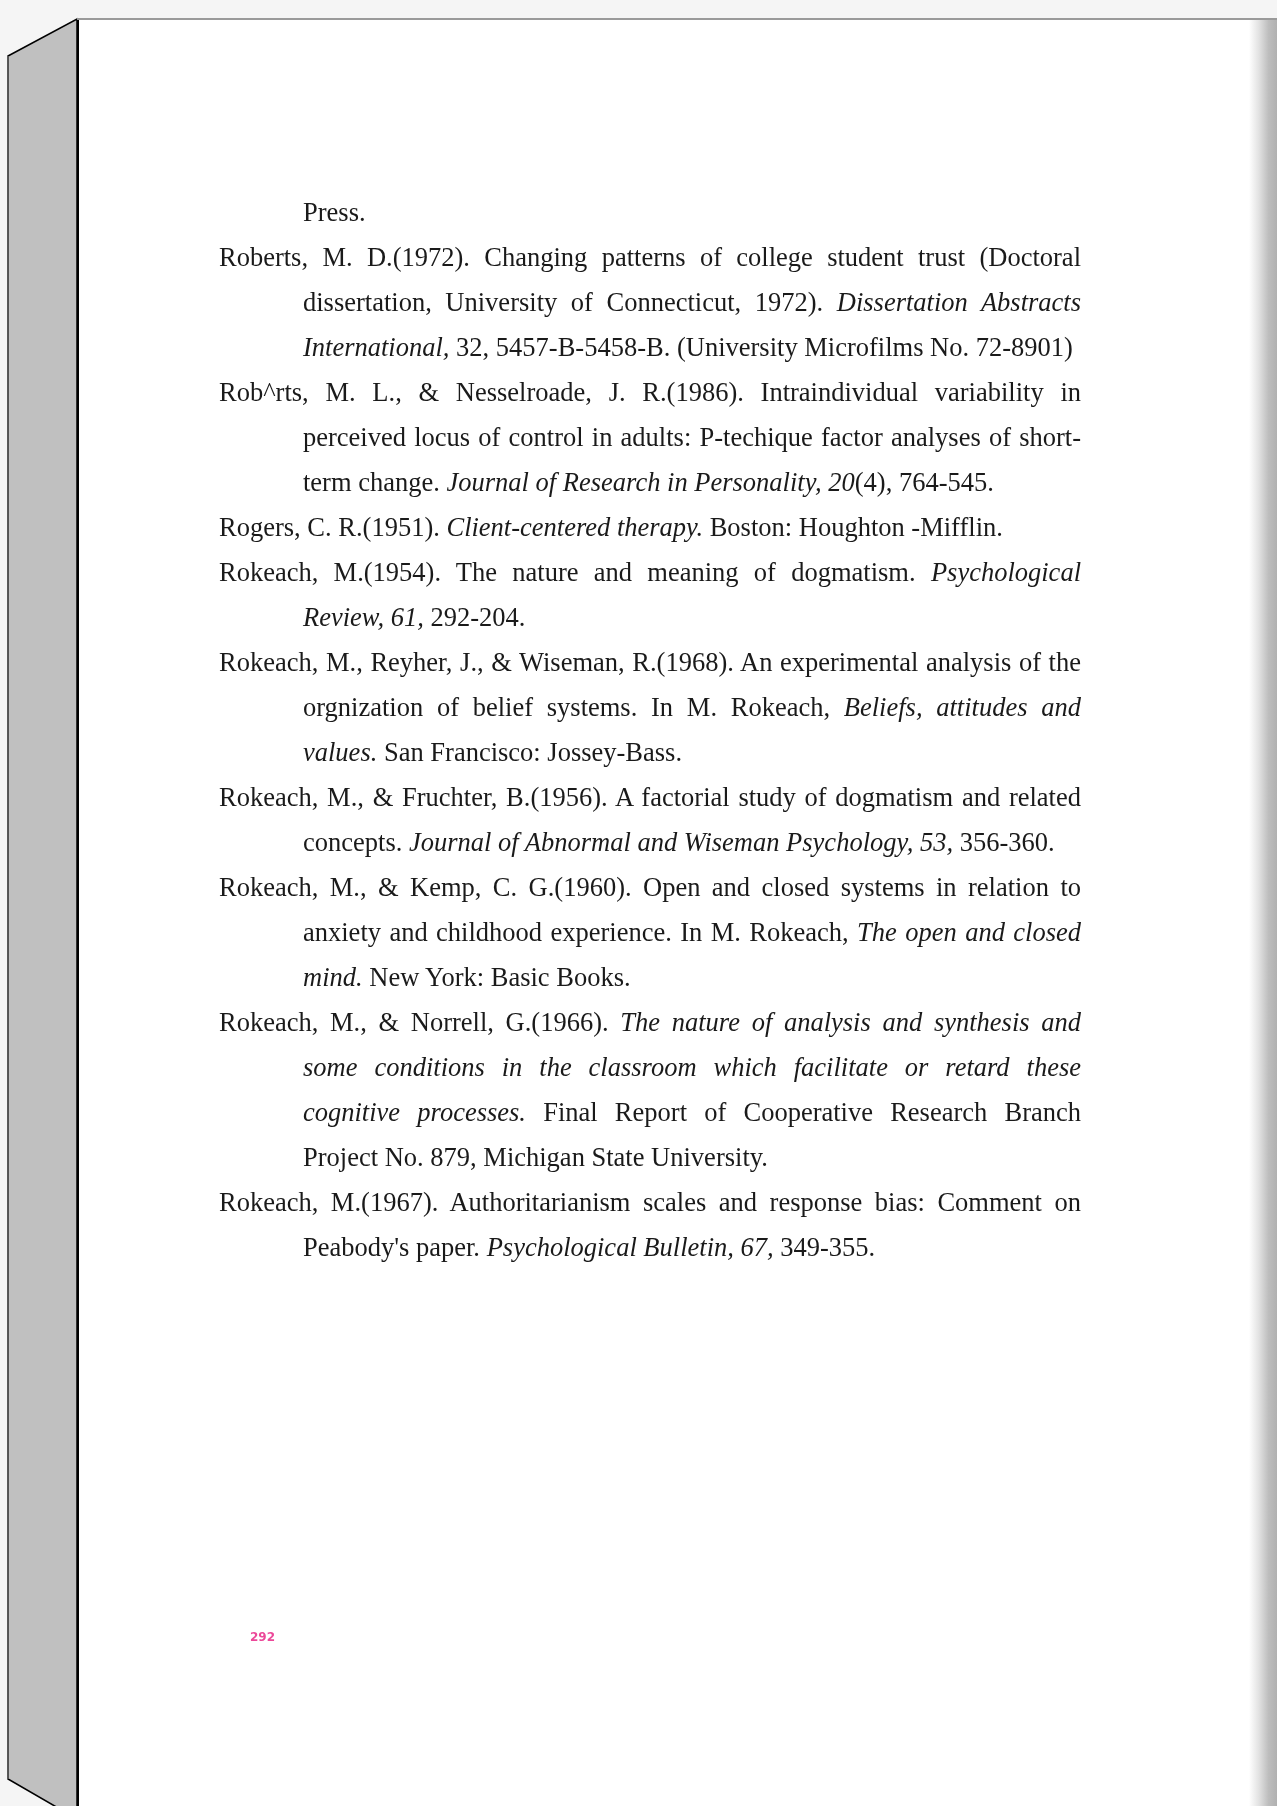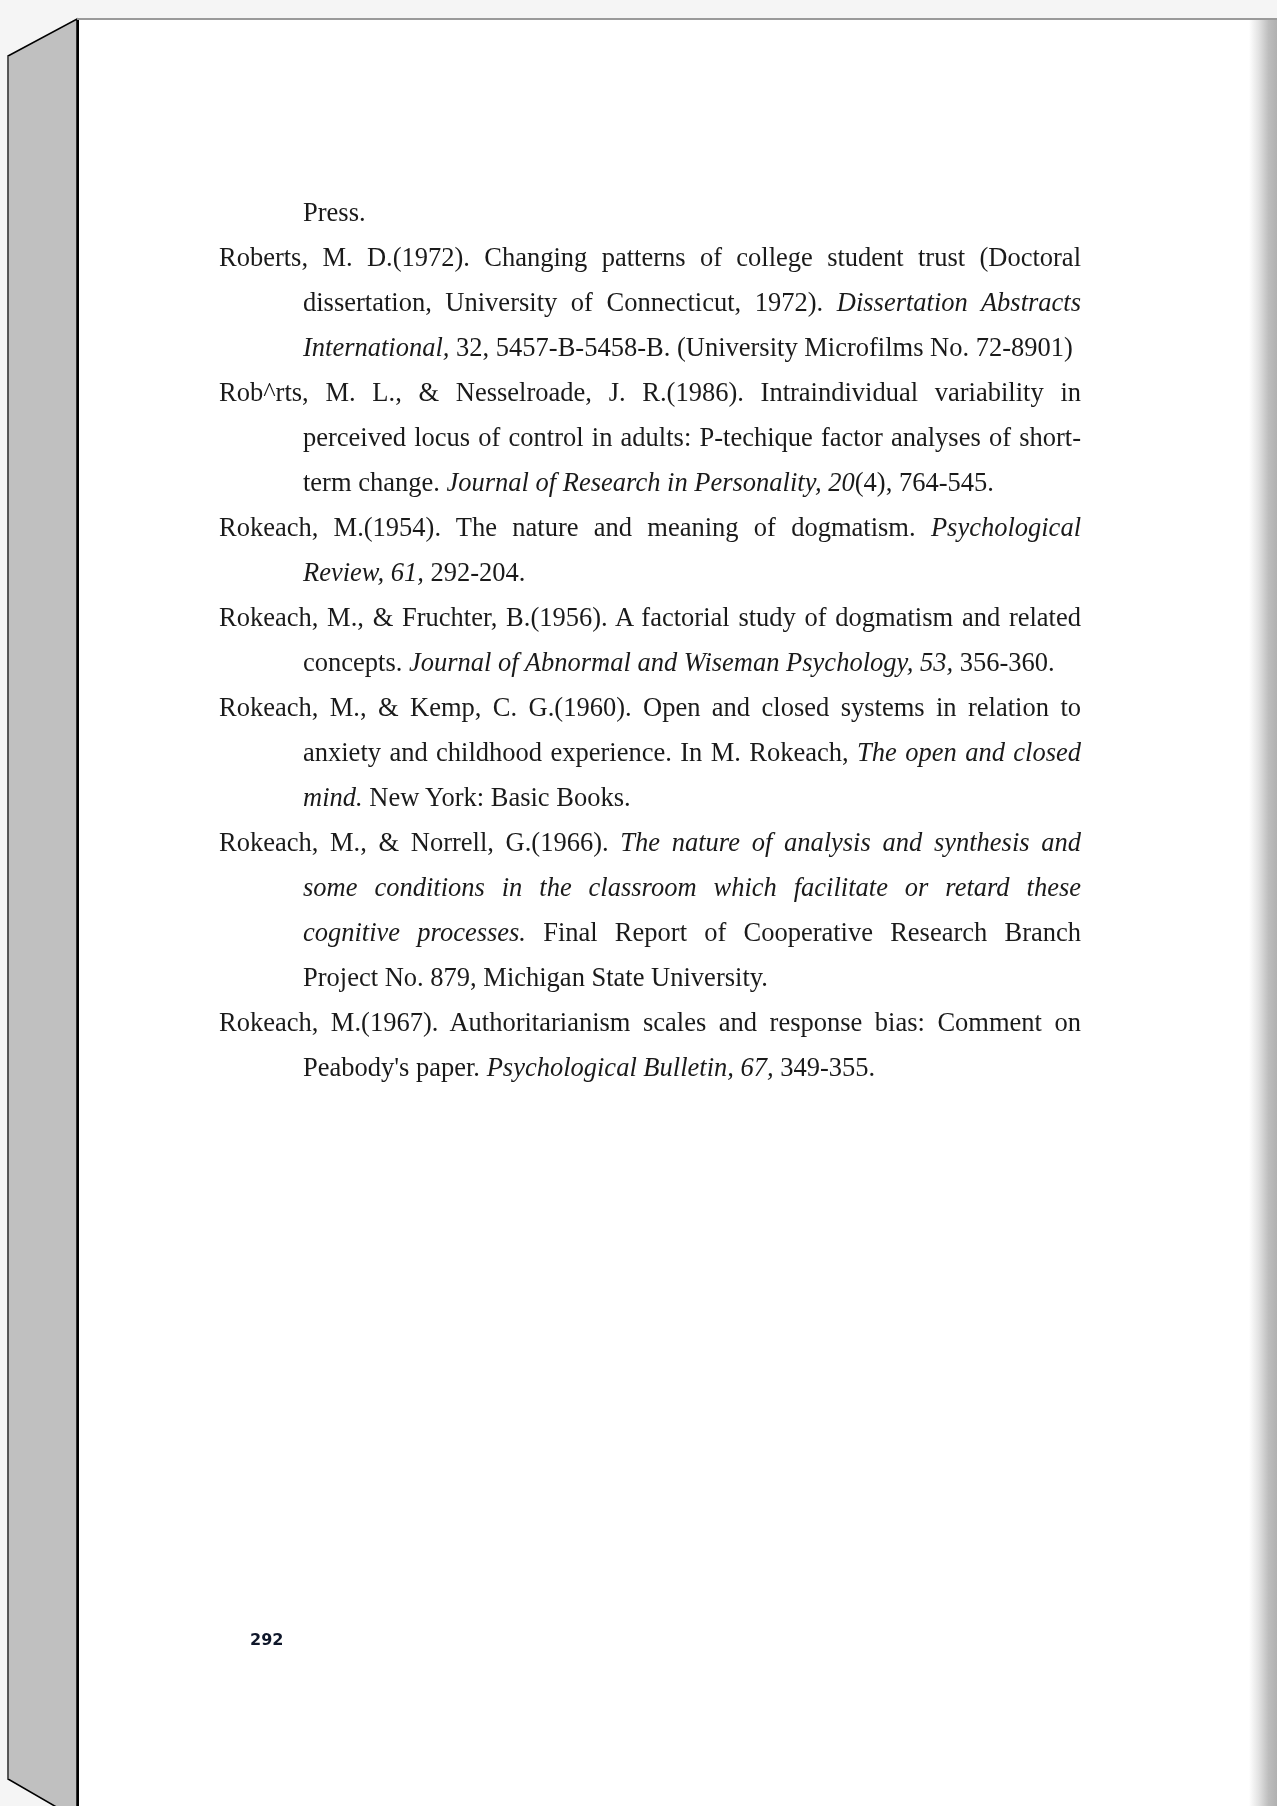--- a/index.html
+++ b/index.html
@@ -64,41 +64,43 @@
     }
     .entry.cont { padding-left: 84px; text-indent: 0; }
     .entry .it { font-style: italic; }
     .entry + .entry { margin-top: 0; }
     .page-number {
       position: absolute;
       left: 173px;
       top: 1610px;
       font-family: "DejaVu Sans", "Liberation Sans", sans-serif;
       font-weight: bold;
-      font-size: 16px;
-      color: #0f172a;
+      font-size: 12px;
+      color: #ec4899;
     }
   </style>
 </head>
 <body>
 
 <div class="book">
   <svg class="spine" width="80" height="1806" viewBox="0 0 80 1806">
     <polygon points="8,40 77,3 77,1803 8,1763" fill="#c0c0c0" stroke="#000" stroke-width="1.5"></polygon>
     <line x1="8" y1="40" x2="8" y2="1763" stroke="#777" stroke-width="1"></line>
   </svg>
 
   <div class="page">
     <div class="page-shadow"></div>
 
     <div class="refs" id="refs">
         <p class="entry cont"><span>Press.</span></p>
         <p class="entry"><span>Roberts, M. D.(1972). Changing patterns of college student trust (Doctoral dissertation, University of Connecticut, 1972). </span><span class="it">Dissertation Abstracts International,</span><span> 32, 5457-B-5458-B. (University Microfilms No. 72-8901)</span></p>
         <p class="entry"><span>Rob^rts, M. L., &amp; Nesselroade, J. R.(1986). Intraindividual variability in perceived locus of control in adults: P-techique factor analyses of short-term change. </span><span class="it">Journal of Research in Personality, 20</span><span>(4), 764-545.</span></p>
+        <p class="entry"><span>Rogers, C. R.(1951). </span><span class="it">Client-centered therapy.</span><span> Boston: Houghton -Mifflin.</span></p>
         <p class="entry"><span>Rokeach, M.(1954). The nature and meaning of dogmatism. </span><span class="it">Psychological Review, 61,</span><span> 292-204.</span></p>
+        <p class="entry"><span>Rokeach, M., Reyher, J., &amp; Wiseman, R.(1968). An experimental analysis of the orgnization of belief systems. In M. Rokeach, </span><span class="it">Beliefs, attitudes and values.</span><span> San Francisco: Jossey-Bass.</span></p>
         <p class="entry"><span>Rokeach, M., &amp; Fruchter, B.(1956). A factorial study of dogmatism and related concepts. </span><span class="it">Journal of Abnormal and Wiseman Psychology, 53,</span><span> 356-360.</span></p>
         <p class="entry"><span>Rokeach, M., &amp; Kemp, C. G.(1960). Open and closed systems in relation to anxiety and childhood experience. In M. Rokeach, </span><span class="it">The open and closed mind.</span><span> New York: Basic Books.</span></p>
         <p class="entry"><span>Rokeach, M., &amp; Norrell, G.(1966). </span><span class="it">The nature of analysis and synthesis and some conditions in the classroom which facilitate or retard these cognitive processes.</span><span> Final Report of Cooperative Research Branch Project No. 879, Michigan State University.</span></p>
         <p class="entry"><span>Rokeach, M.(1967). Authoritarianism scales and response bias: Comment on Peabody's paper. </span><span class="it">Psychological Bulletin, 67,</span><span> 349-355.</span></p>
       </div>
 
     <div class="page-number">292</div>
   </div>
 </div>
 

